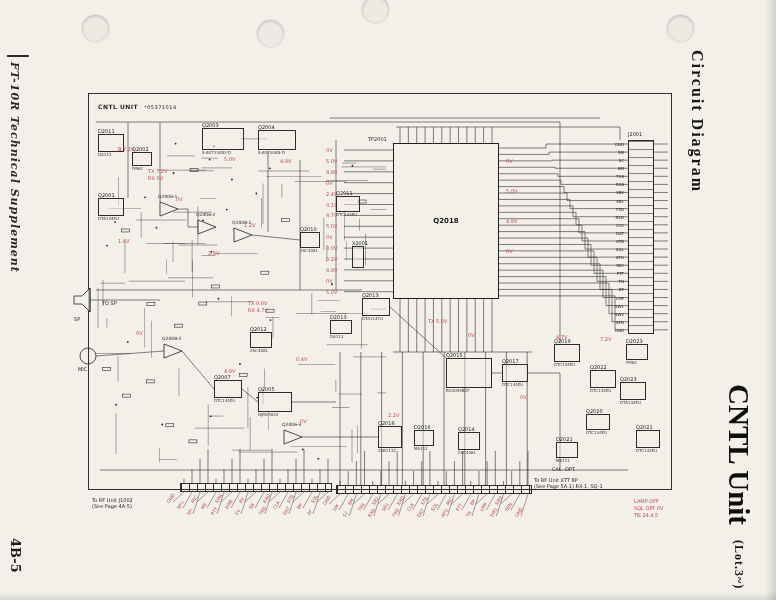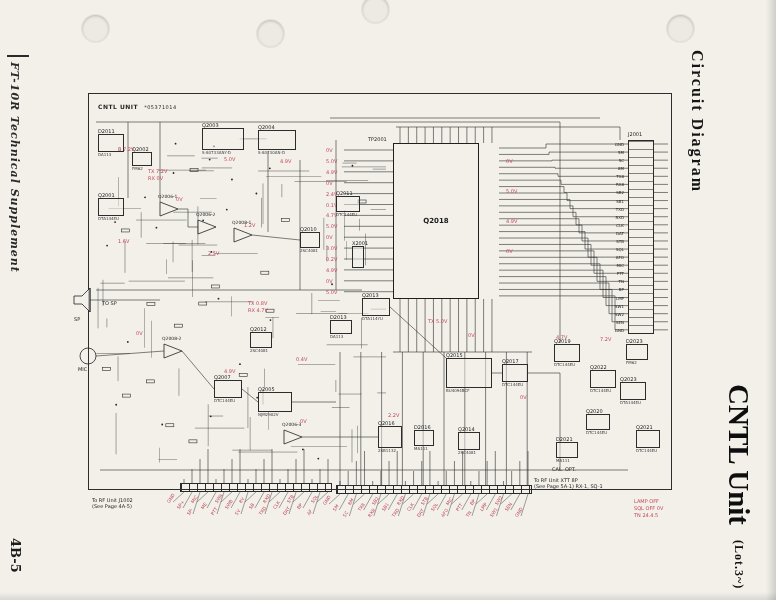--- a/index.html
+++ b/index.html
@@ -21,21 +21,21 @@
   #right-header{position:absolute;left:688px;top:50px;font-family:"Liberation Serif",serif;
         font-weight:bold;font-size:16px;letter-spacing:2px;color:#151515}
   #right-title{position:absolute;left:722px;top:384px;font-family:"Liberation Serif",serif;
         font-weight:bold;font-size:29px;color:#0e0e0e}
   #right-sub{font-size:12px;font-weight:bold;margin-top:8px;letter-spacing:1px}
   #border{position:absolute;left:88px;top:93px;width:584px;height:397px;border:1.2px solid #2e2e2e}
   #wires{position:absolute;left:0;top:0;pointer-events:none}
   #diagram-title{position:absolute;left:98px;top:103px;font-size:6px;font-weight:bold;
         letter-spacing:.5px;color:#1f1f1f}
   #diagram-title .code{font-weight:normal;font-size:5px;margin-left:6px}
-  #main-ic{position:absolute;left:393px;top:143px;width:86px;height:156px;
+  #main-ic{position:absolute;left:393px;top:143px;width:106px;height:156px;
         border:1.4px solid #1f1f1f;background:rgba(242,240,233,.55)}
   #main-ic .iclbl{position:absolute;left:50%;top:50%;transform:translate(-50%,-50%);
         font-size:7px;font-weight:bold;color:#1a1a1a}
   #right-conn{position:absolute;left:628px;top:140px;width:26px;height:194px;
         border:1px solid #2a2a2a;background:repeating-linear-gradient(180deg,rgba(40,40,40,.55) 0 1px,transparent 1px 8px)}
   #jlabel{position:absolute;left:628px;top:131px;font-size:5px;color:#1f1f1f}
   .strip{position:absolute;height:9px;border:1px solid #2a2a2a;
         background:repeating-linear-gradient(90deg,#2c2c2c 0 1px,transparent 1px 8px)}
   .comp{position:absolute;border:1px solid #2c2c2c;background:rgba(242,240,233,.5)}
   .comp .lbl{position:absolute;left:-1px;top:-7px;font-size:5px;white-space:nowrap;color:#1e1e1e}

